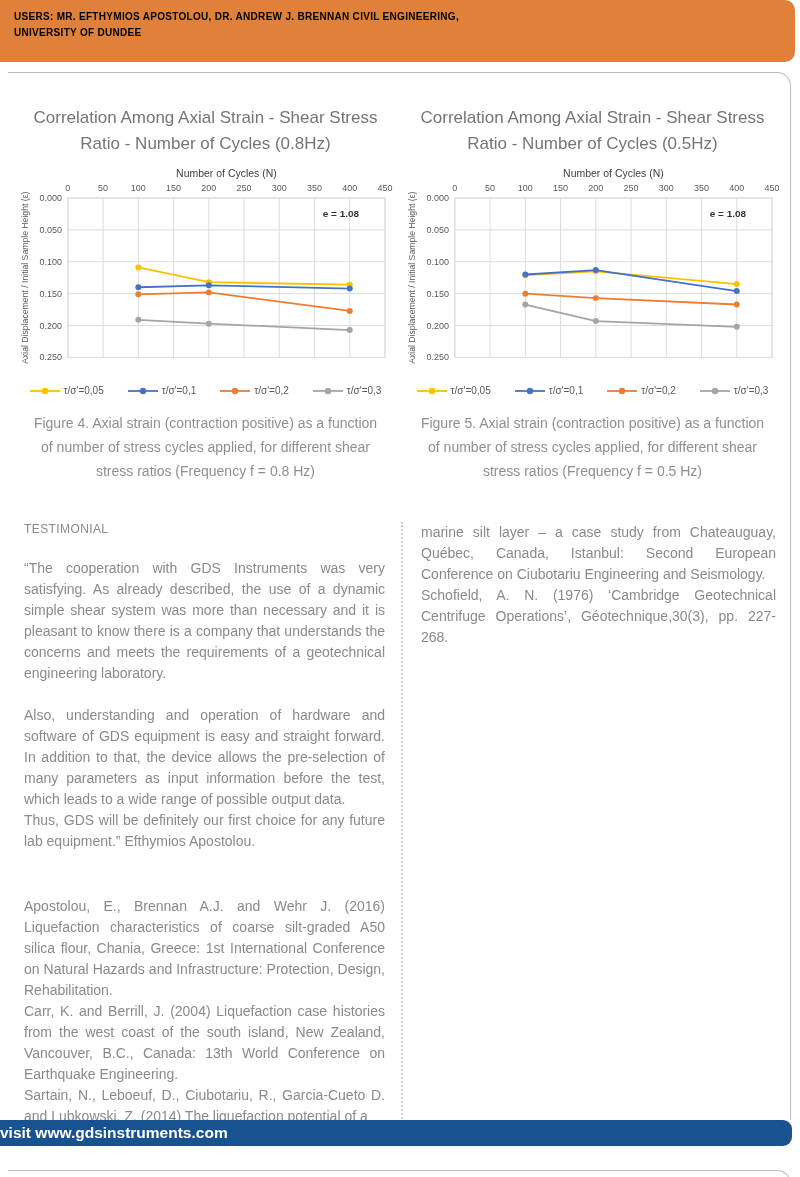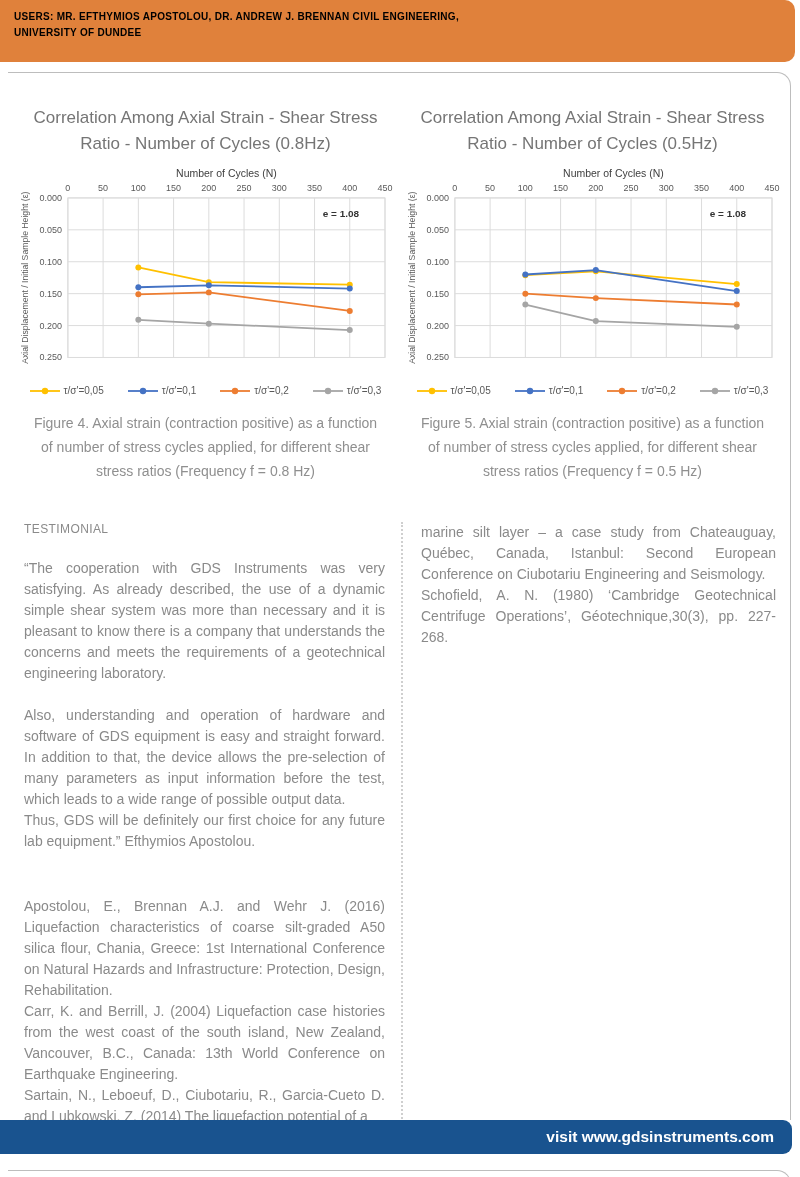--- a/index.html
+++ b/index.html
@@ -32,22 +32,22 @@
   .col-left{width:377px;box-sizing:border-box;padding-right:16px;}
   .col-right{flex:1;box-sizing:border-box;padding-left:18px;padding-right:14px;
     border-left:2px dotted #CFCFCF;}
   .section-heading{font-size:12px;color:#8A8A8A;letter-spacing:.4px;margin:0 0 22px 0;}
   .section{margin:0;}
   .section + .section{margin-top:44px;}
   .para{font-size:14px;color:#8A8A8A;line-height:1.5;text-align:justify;margin:0;}
   .para.gap{margin-top:21px;}
 
   
-  .footer-bar{position:absolute;top:1120px;left:0;width:792px;height:34px;background:#19538F;
-    border-radius:0 9px 9px 0;display:flex;align-items:center;justify-content:flex-end;
+  .footer-bar{position:absolute;top:1120px;left:0;width:792px;height:26px;background:#19538F;
+    border-radius:0 9px 9px 0;display:flex;align-items:center;justify-content:flex-start;
     padding-right:18px;box-sizing:border-box;}
   .footer-link{color:#fff;font-weight:bold;font-size:15.5px;}
   .next-card{position:absolute;top:1170px;left:8px;right:9px;height:30px;
     border-top:1.5px solid #BDBDBD;border-right:1.5px solid #BDBDBD;
     border-top-right-radius:14px;}
 </style>
 </head>
 <body>
 
 <div class="page">
@@ -257,21 +257,21 @@
               <p class="para">Apostolou, E., Brennan A.J. and Wehr J. (2016) Liquefaction characteristics of coarse silt-graded A50 silica flour, Chania, Greece: 1st International Conference on Natural Hazards and Infrastructure: Protection, Design, Rehabilitation.</p>
               <p class="para">Carr, K. and Berrill, J. (2004) Liquefaction case histories from the west coast of the south island, New Zealand, Vancouver, B.C., Canada: 13th World Conference on Earthquake Engineering.</p>
               <p class="para">Sartain, N., Leboeuf, D., Ciubotariu, R., Garcia-Cueto D. and Lubkowski, Z. (2014) The liquefaction potential of a</p>
             </div>
         </div>
       </div>
 
       <div class="col-right">
         <div>
             <p class="para">marine silt layer – a case study from Chateauguay, Québec, Canada, Istanbul: Second European Conference on Ciubotariu Engineering and Seismology.</p>
-            <p class="para">Schofield, A. N. (1980) ‘Cambridge Geotechnical Centrifuge Operations’, Géotechnique,30(3), pp. 227-268.</p>
+            <p class="para">Schofield, A. N. (1976) ‘Cambridge Geotechnical Centrifuge Operations’, Géotechnique,30(3), pp. 227-268.</p>
           </div>
       </div>
 
     </div>
 
   </div>
 
   <div class="footer-bar">
     <span class="footer-link">visit www.gdsinstruments.com</span>
   </div>

